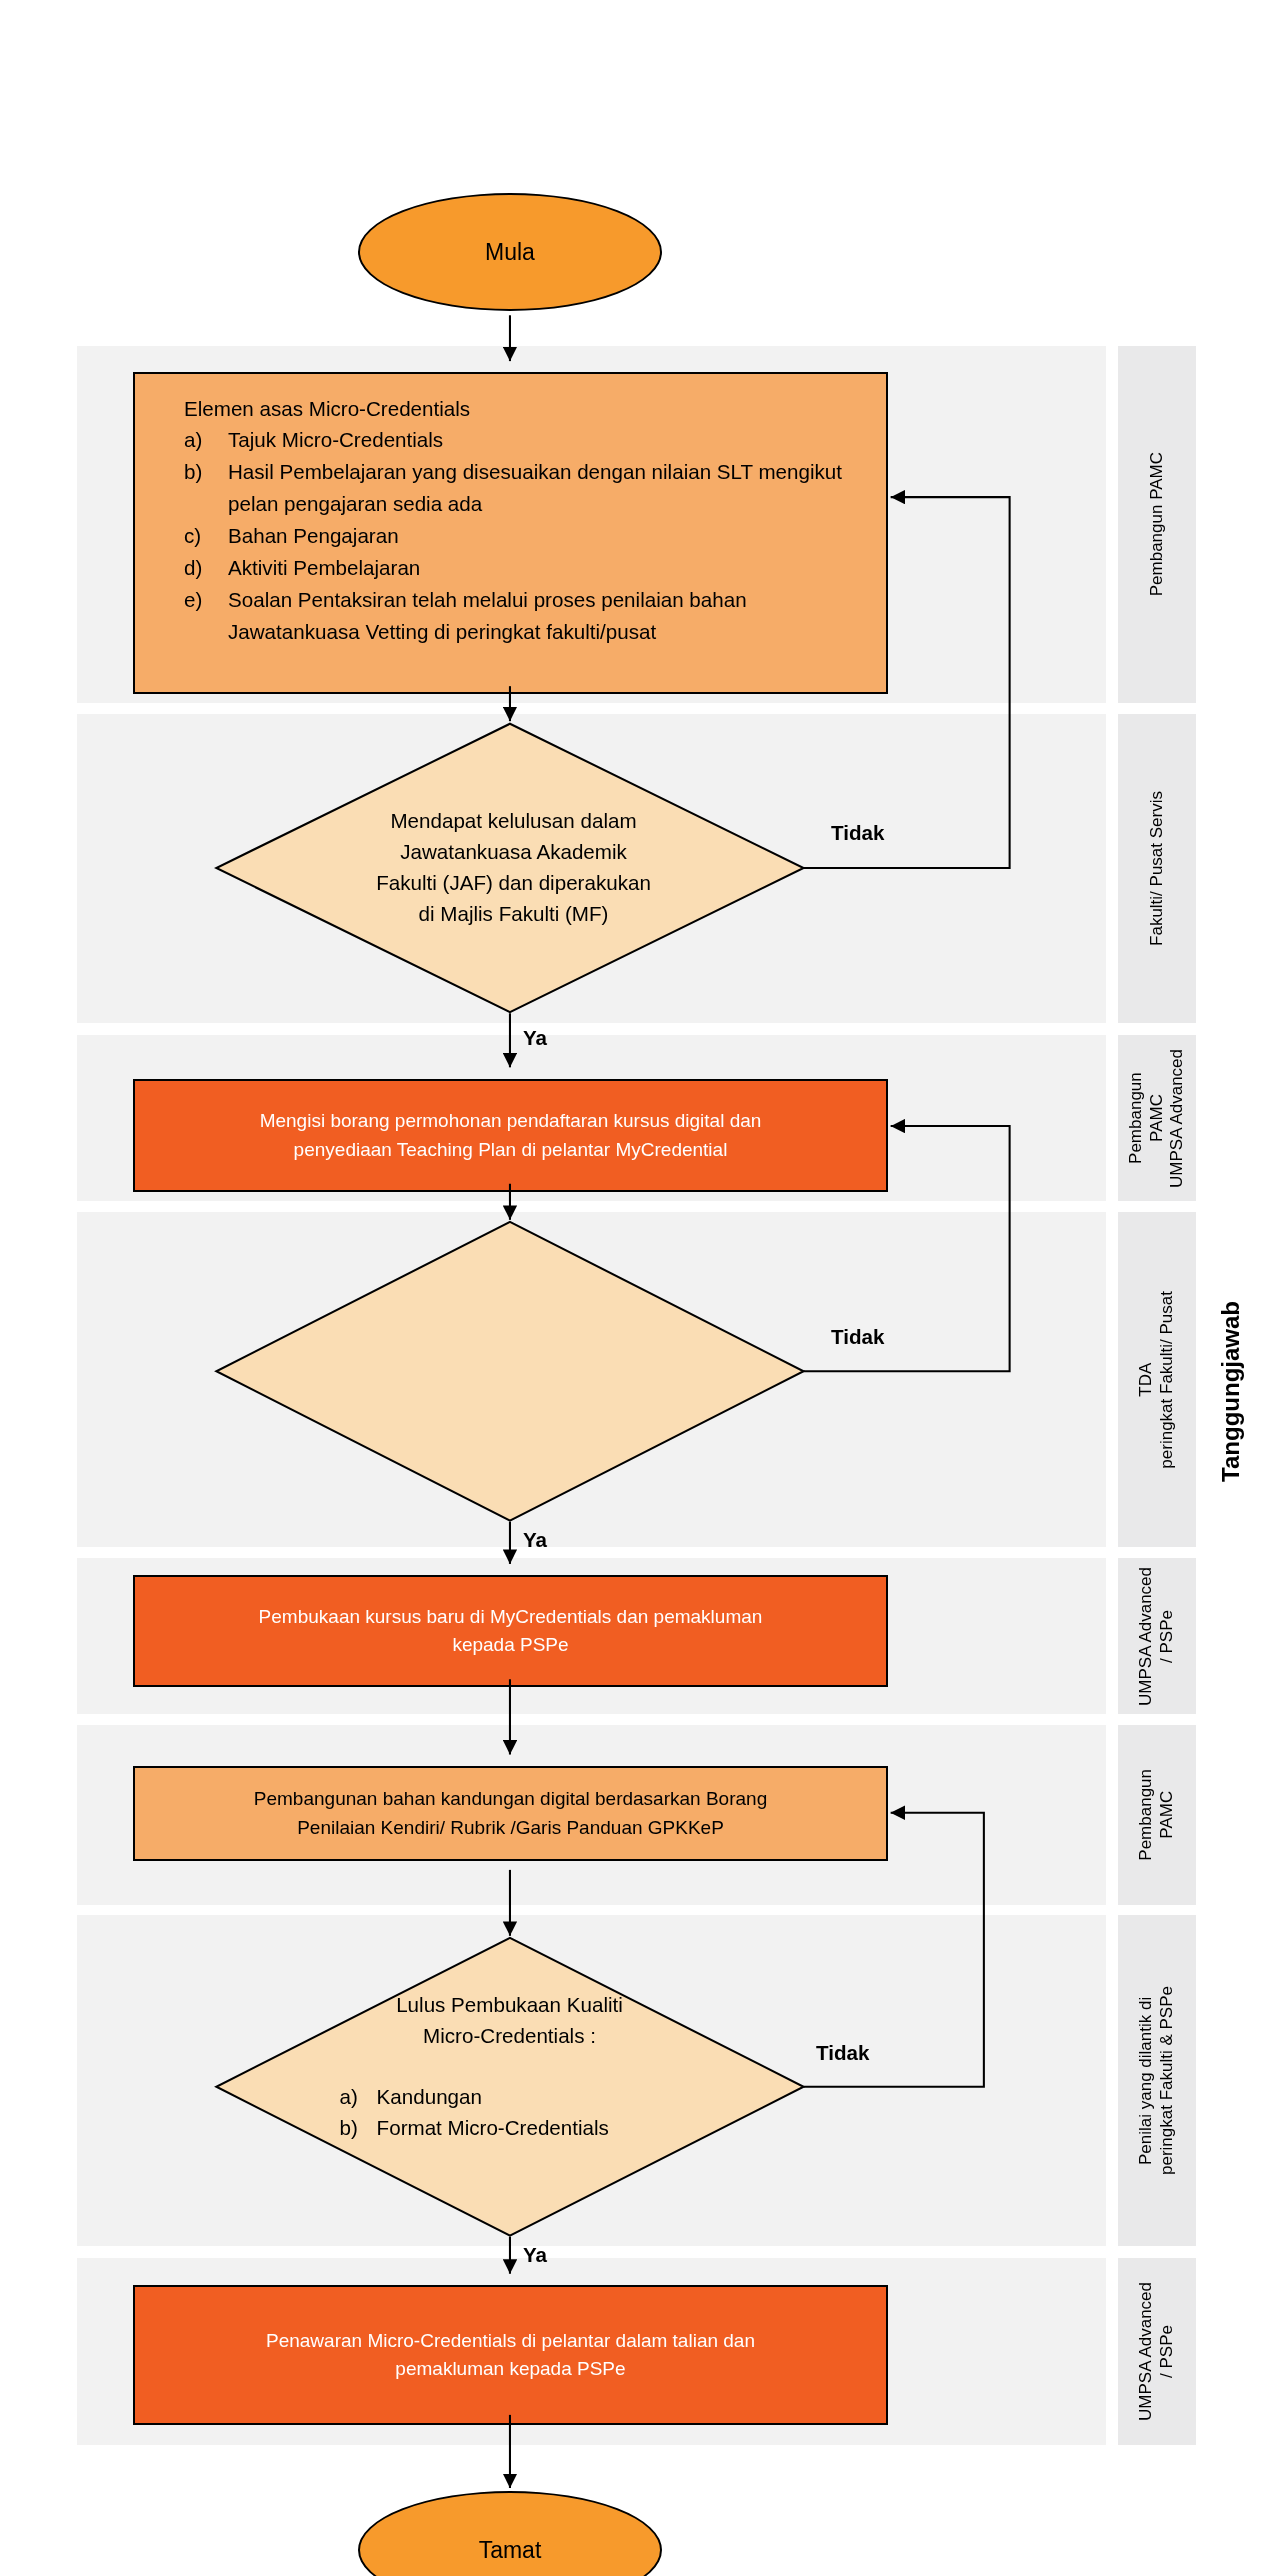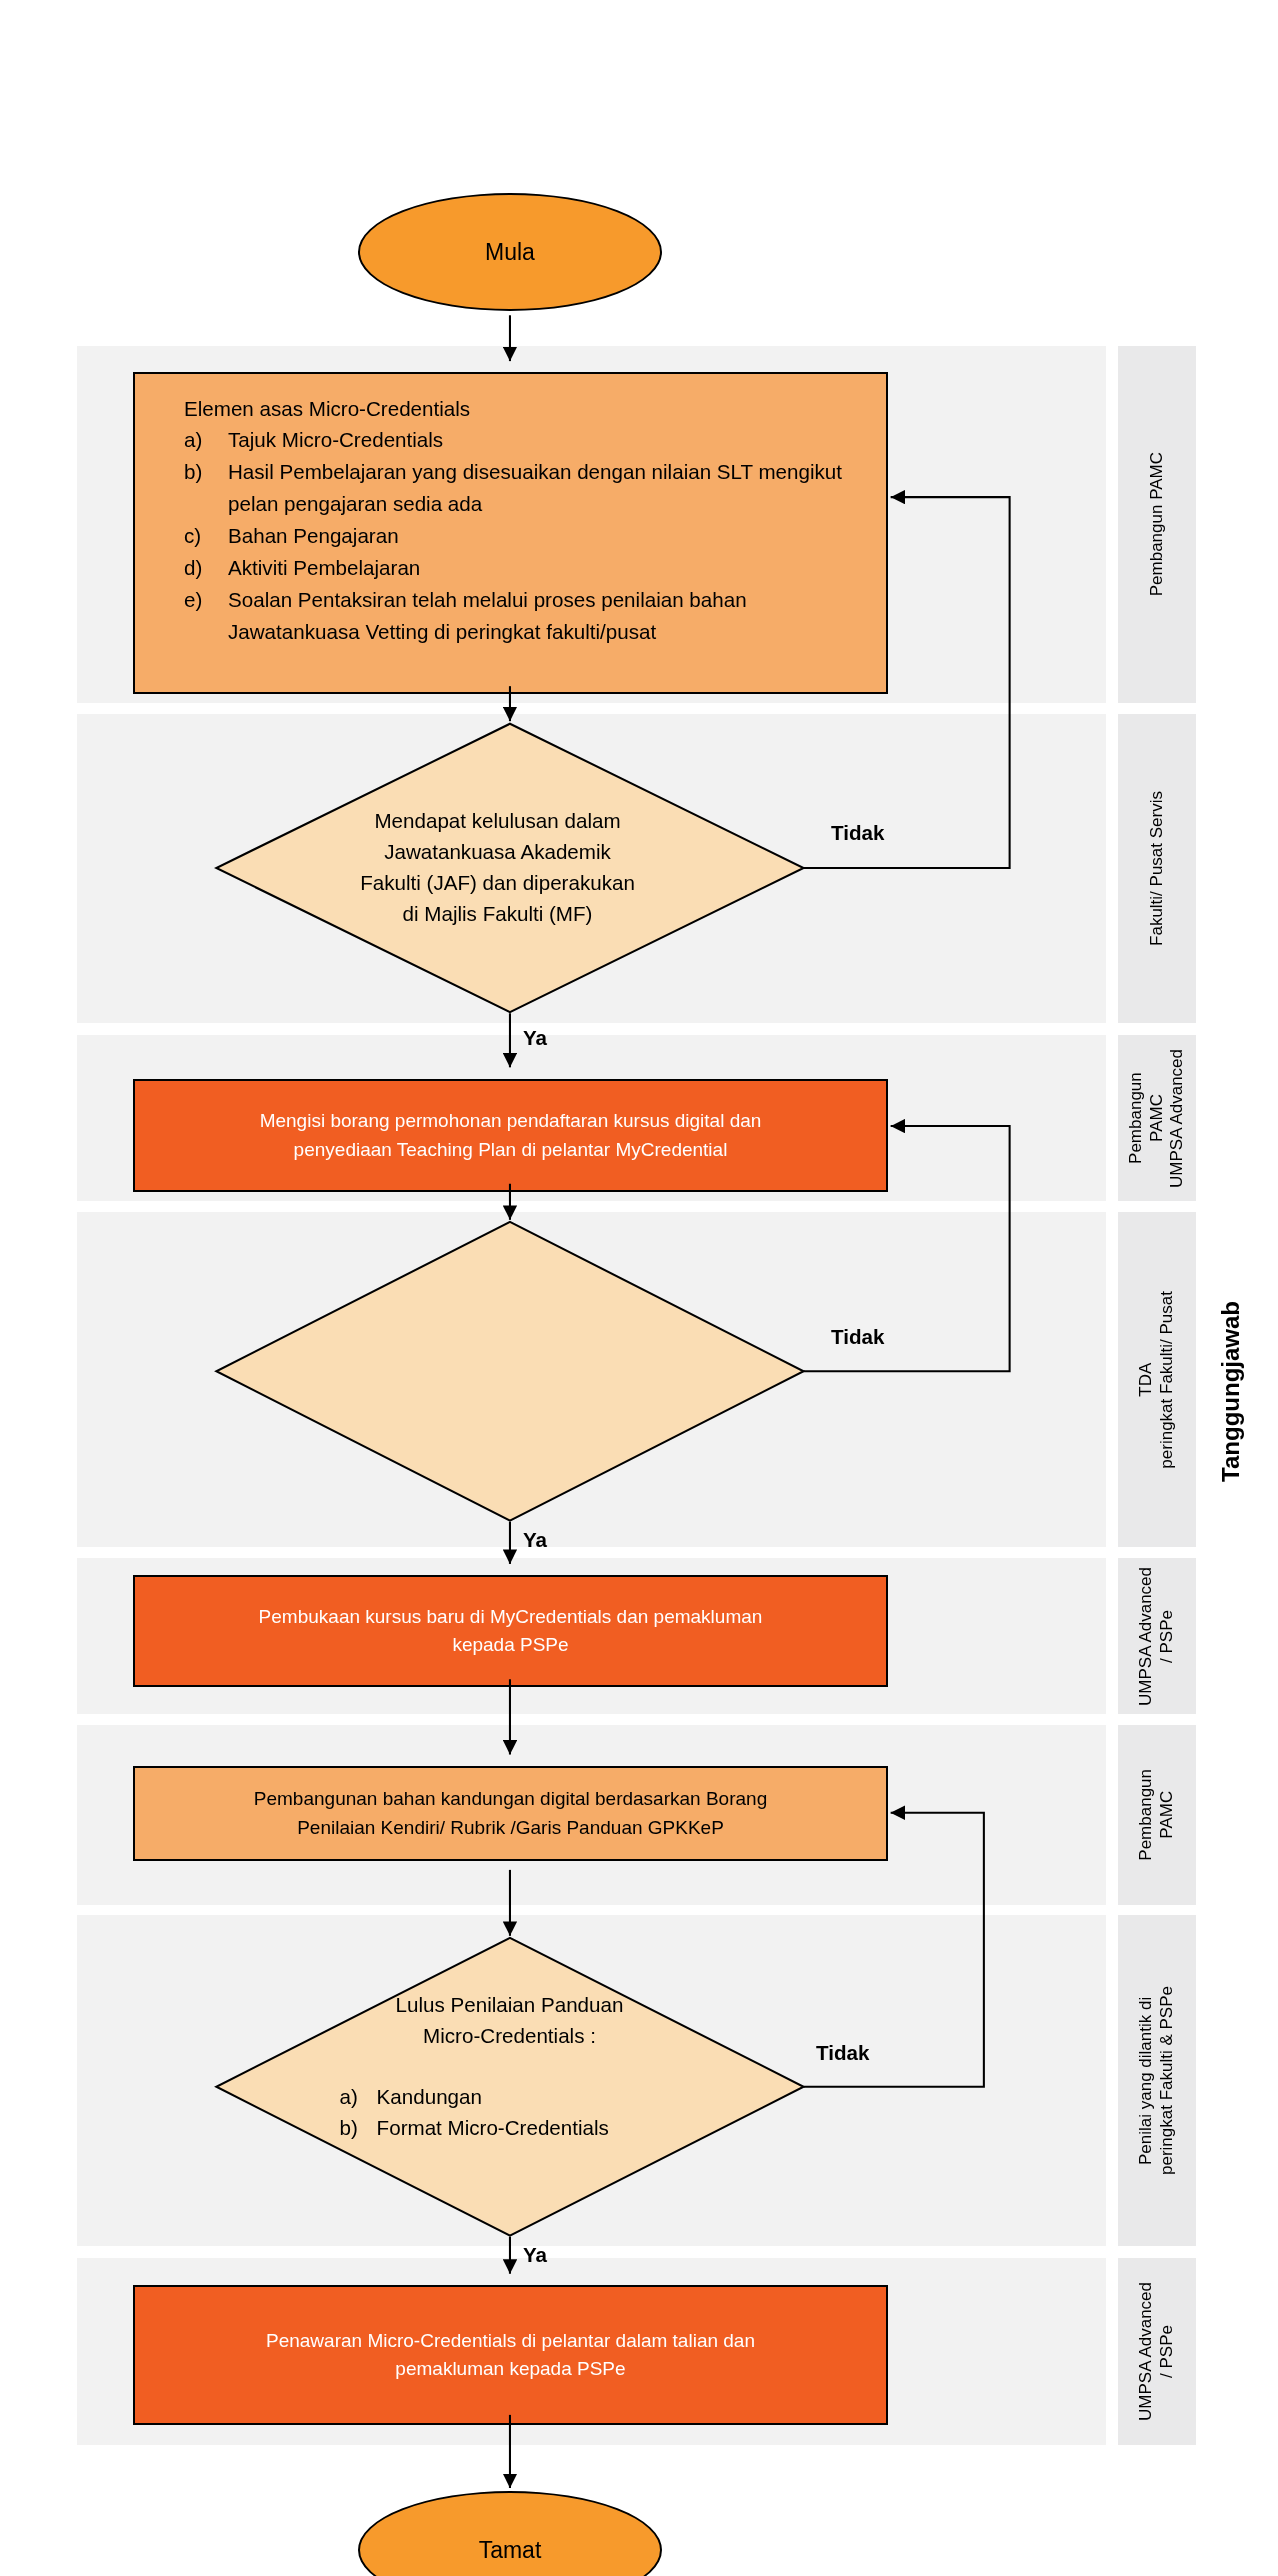--- a/index.html
+++ b/index.html
@@ -173,28 +173,28 @@
     <line x1="990" y1="3260" x2="990" y2="3406" stroke="#000" stroke-width="4" marker-end="url(#arr)"></line>
     <line x1="990" y1="3630" x2="990" y2="3758" stroke="#000" stroke-width="4" marker-end="url(#arr)"></line>
     <line x1="990" y1="4342" x2="990" y2="4414" stroke="#000" stroke-width="4" marker-end="url(#arr)"></line>
     <line x1="990" y1="4688" x2="990" y2="4830" stroke="#000" stroke-width="4" marker-end="url(#arr)"></line>
 
     <polyline points="1560,1685 1960,1685 1960,965 1729,965" fill="none" stroke="#000" stroke-width="4" marker-end="url(#arr)"></polyline>
     <polyline points="1560,2662 1960,2662 1960,2186 1729,2186" fill="none" stroke="#000" stroke-width="4" marker-end="url(#arr)"></polyline>
     <polyline points="1560,4051 1910,4051 1910,3519 1729,3519" fill="none" stroke="#000" stroke-width="4" marker-end="url(#arr)"></polyline>
   </svg>
 
-  <div class="dtext flexcc" style="left:240px;top:757px;width:515px;height:222px">Mendapat kelulusan dalam
+  <div class="dtext flexcc" style="left:256px;top:757px;width:515px;height:222px">Mendapat kelulusan dalam
 Jawatankuasa Akademik
 Fakulti (JAF) dan diperakukan
 di Majlis Fakulti (MF)</div>
 
 
   <div class="dtext" style="left:319px;top:1990px;width:381px">
-    <div class="d3-title">Lulus Penilaian Panduan
+    <div class="d3-title">Lulus Pembukaan Kualiti
 Micro-Credentials :</div>
     <div class="d3-list">
       <div class="d3-row">
         <span class="d3-marker">a)</span>
         <span>Kandungan</span>
         </div>
       <div class="d3-row">
         <span class="d3-marker">b)</span>
         <span>Format Micro-Credentials</span>
         </div>

